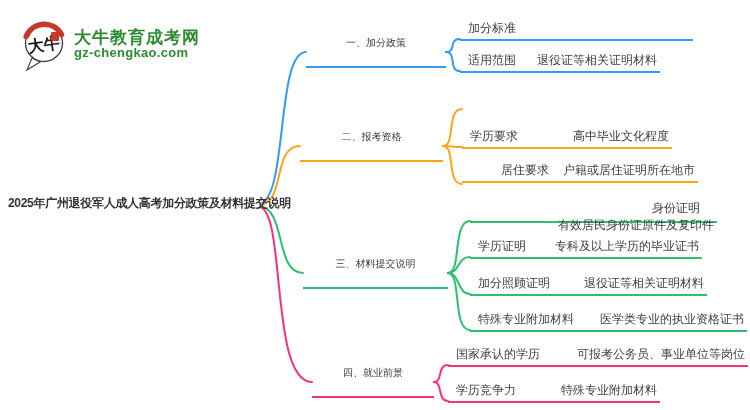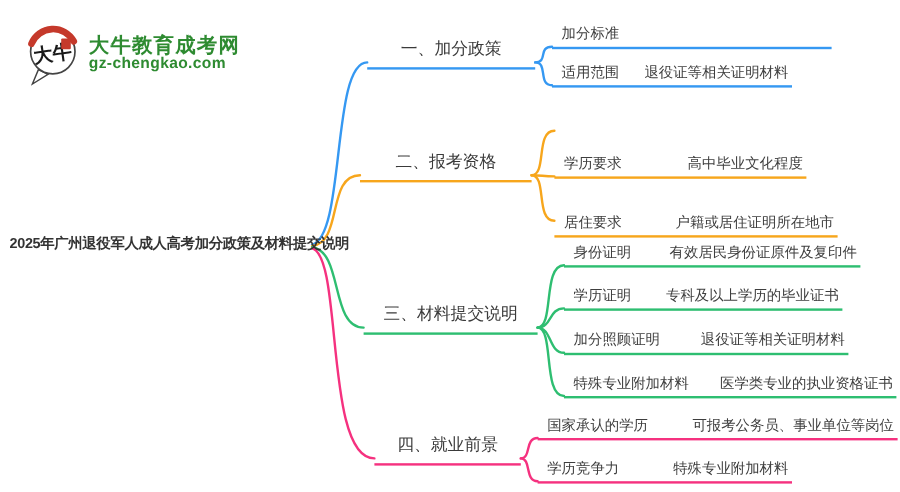--- a/index.html
+++ b/index.html
@@ -8,21 +8,21 @@
     font-family:"Liberation Sans","DejaVu Sans",sans-serif;
   }
   #connectors{position:absolute;left:0;top:0;width:750px;height:410px;}
   .node{position:absolute;box-sizing:content-box;white-space:nowrap;color:#3e3e3e;}
   .leaf{
     height:19px;border-bottom:2px solid #999;display:flex;align-items:flex-end;
     justify-content:space-between;padding:0 3px 2px 8px;font-size:12px;
   }
   .parent{
     height:19px;border-bottom:2px solid #999;display:flex;align-items:flex-end;
-    justify-content:center;padding-bottom:6px;font-size:14px;color:#3a3a3a;
+    justify-content:center;padding-bottom:16px;font-size:10px;color:#3a3a3a;
   }
   .leaf .lbl{margin-right:14px;}
   #root-title{
     left:8px;top:195px;width:256px;font-size:12px;font-weight:600;
     letter-spacing:-0.3px;color:#333;text-align:left;
   }
   #logo{position:absolute;left:18px;top:16px;width:200px;height:56px;display:flex;align-items:center;}
   #logo-badge{width:52px;height:56px;flex:0 0 auto;}
   #logo-text{margin-left:4px;line-height:1;}
   #logo-name{font-size:17px;font-weight:bold;color:#2e8b31;letter-spacing:1px;}
@@ -83,29 +83,29 @@
     <span class="val">退役证等相关证明材料</span>
   </div>
 
   <div class="node parent" style="left: 300px; top: 125px; width: 143px; border-bottom-color: rgb(247, 166, 28);">
     <span>二、报考资格</span>
   </div>
   <div class="node leaf" style="left: 462px; top: 126px; width: 199px; border-bottom-color: rgb(247, 166, 28); text-align: center;">
     <span class="lbl">学历要求</span>
     <span class="val">高中毕业文化程度</span>
   </div>
-  <div class="node leaf" style="left: 462px; top: 175px; width: 225px; border-bottom-color: rgb(247, 166, 28);">
+  <div class="node leaf" style="left: 462px; top: 160px; width: 225px; border-bottom-color: rgb(247, 166, 28); justify-content: flex-end;">
     <span class="lbl">居住要求</span>
     <span class="val">户籍或居住证明所在地市</span>
   </div>
 
   <div class="node parent" style="left: 303px; top: 252px; width: 145px; border-bottom-color: rgb(46, 190, 113);">
     <span>三、材料提交说明</span>
   </div>
-  <div class="node leaf" style="left: 470px; top: 200px; width: 236px; border-bottom-color: rgb(46, 190, 113);">
+  <div class="node leaf" style="left: 470px; top: 200px; width: 236px; border-bottom-color: rgb(46, 190, 113); flex-direction: column;">
     <span class="lbl">身份证明</span>
     <span class="val">有效居民身份证原件及复印件</span>
   </div>
   <div class="node leaf" style="left: 470px; top: 236px; width: 221px; border-bottom-color: rgb(46, 190, 113);">
     <span class="lbl">学历证明</span>
     <span class="val">专科及以上学历的毕业证书</span>
   </div>
   <div class="node leaf" style="left: 470px; top: 273px; width: 226px; border-bottom-color: rgb(46, 190, 113);">
     <span class="lbl">加分照顾证明</span>
     <span class="val">退役证等相关证明材料</span>

